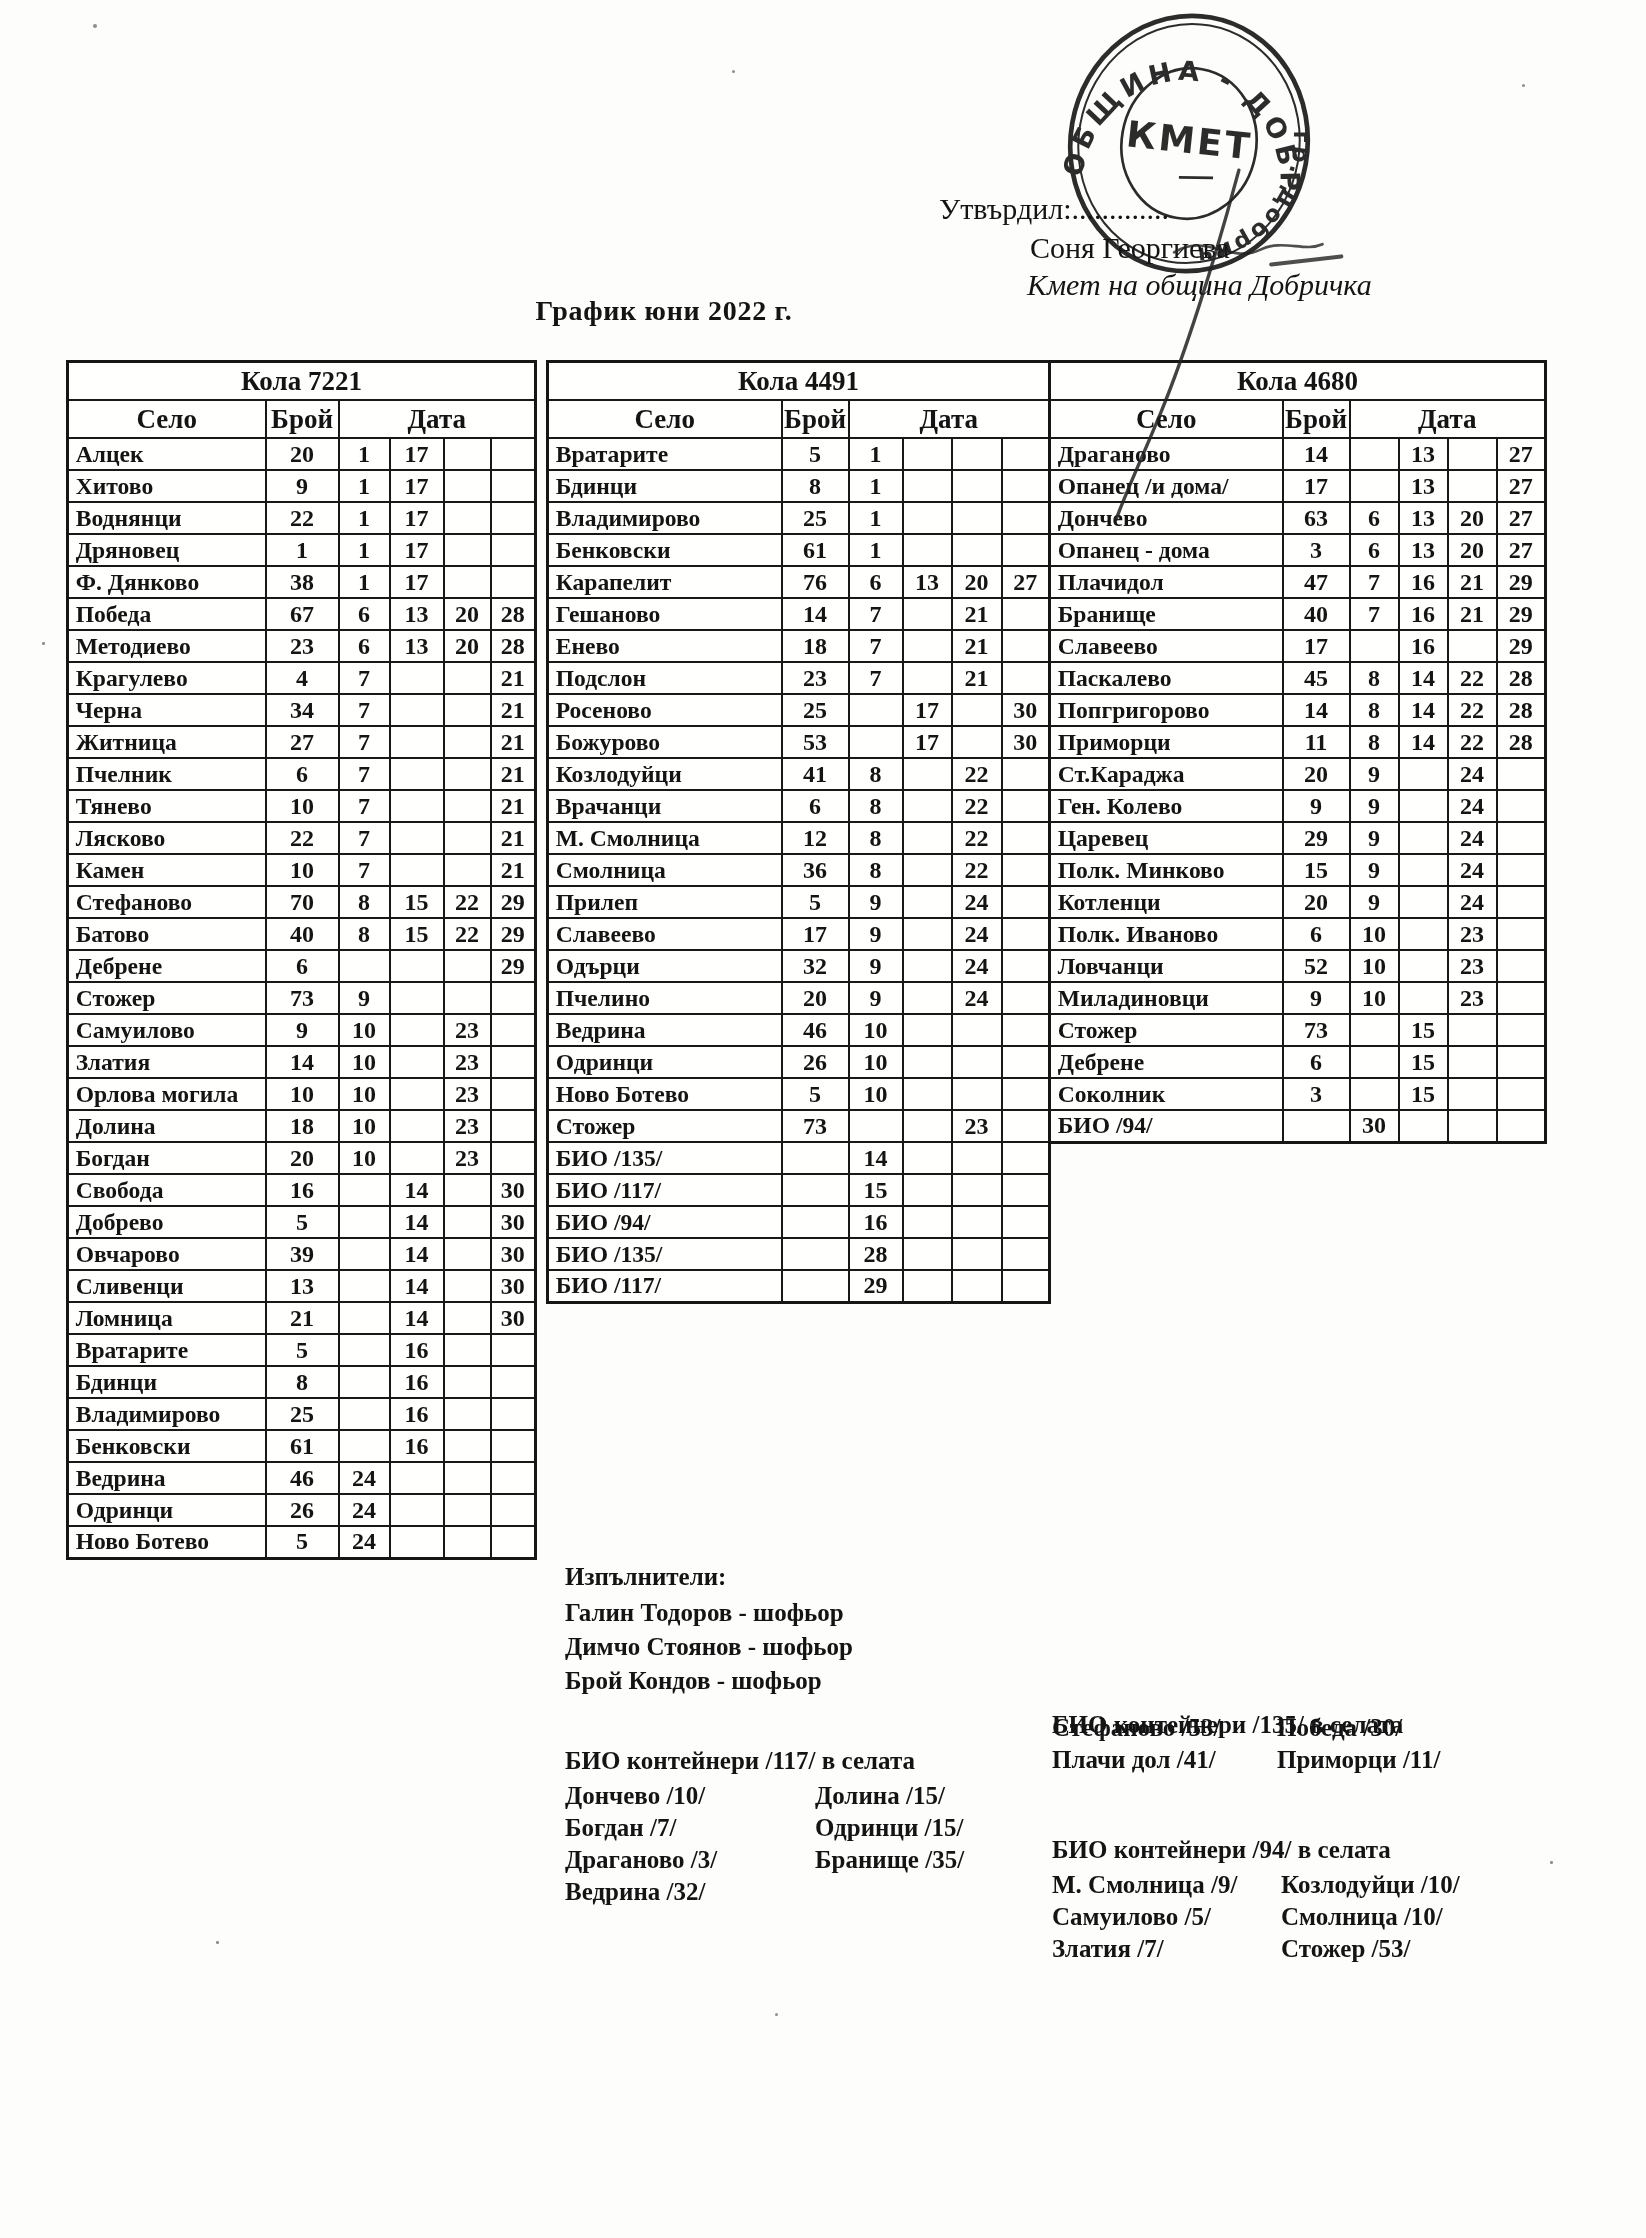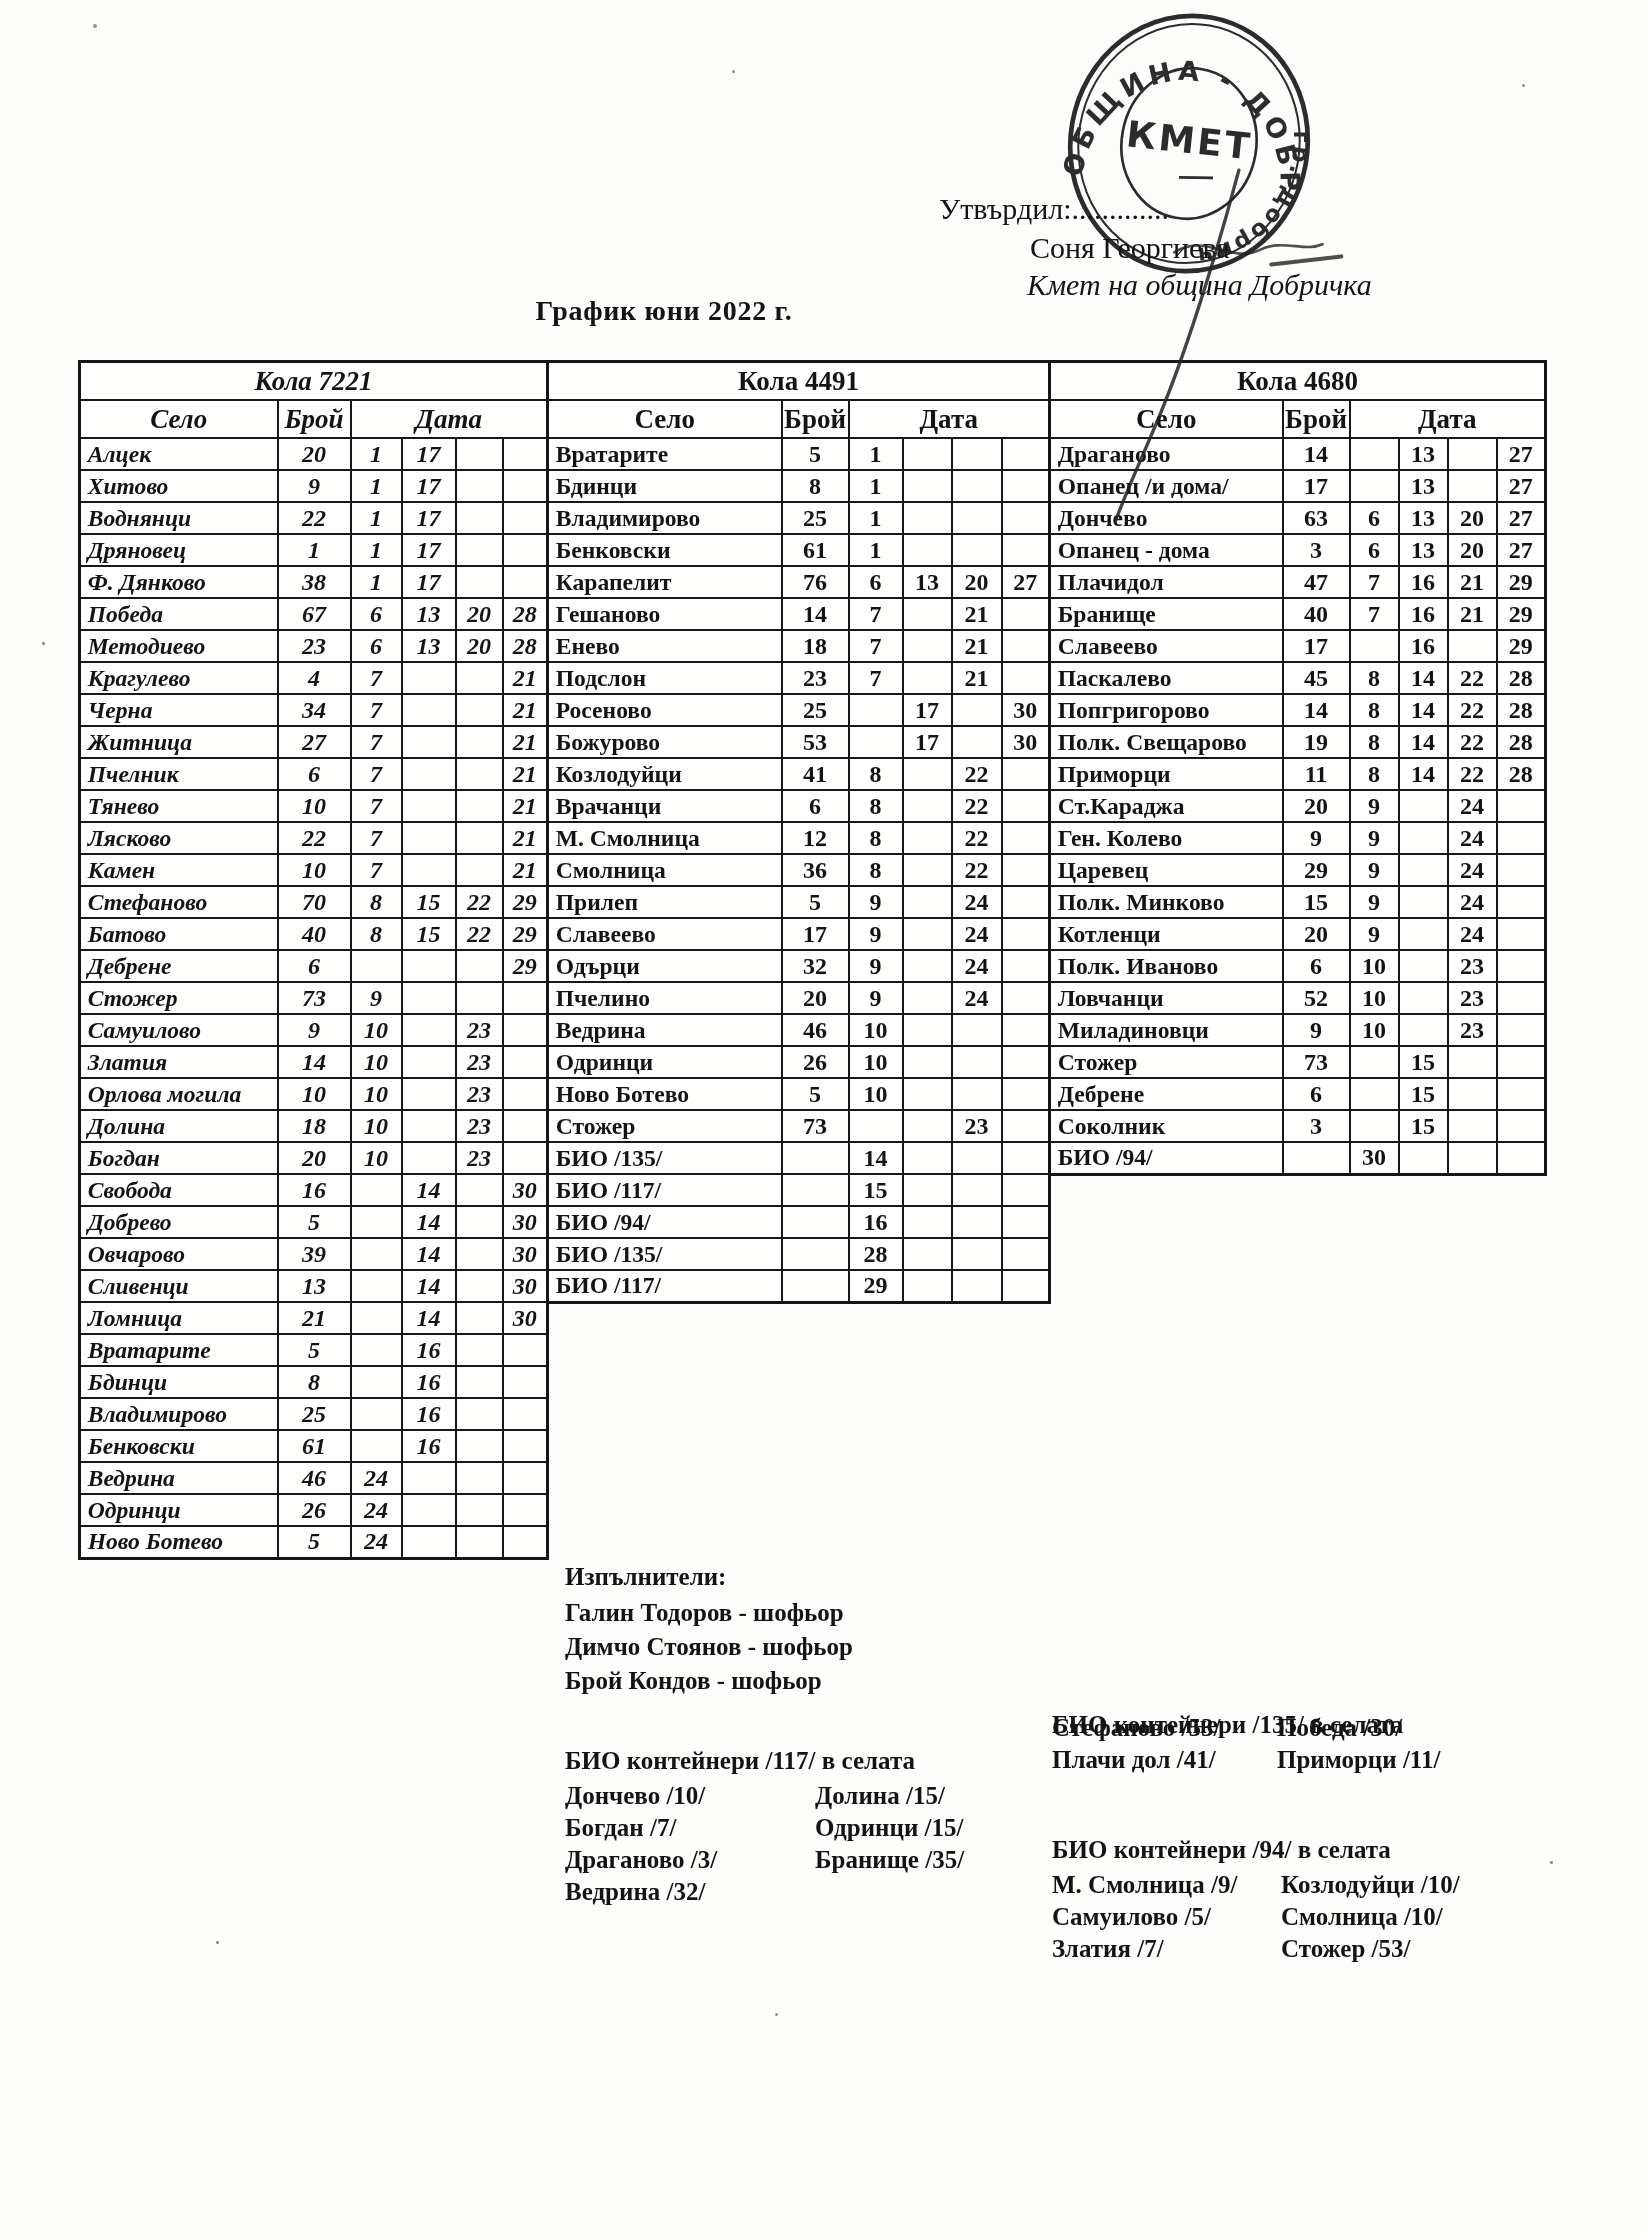--- a/index.html
+++ b/index.html
@@ -17,21 +17,21 @@
   .ap3{left:1027px;top:268px;font-style:italic;}
 
   
   .stamp{position:absolute;left:1044px;top:-8px;opacity:.93;mix-blend-mode:multiply;
          transform:rotate(10deg);}
   .stamp text{font-family:"DejaVu Sans","Liberation Sans",sans-serif;fill:#1c1c1c;}
 
   
   table.sched{position:absolute;top:360px;border-collapse:collapse;table-layout:fixed;
               border:3.4px solid #161616;background:#fffffe;}
-  .t1{left:78px;font-style:italic;}
+  .t1{left:66px;}
   .t2{left:546px;}
   .t3{left:1048px;}
   .sched th,.sched td{border:2px solid #181818;overflow:hidden;white-space:nowrap;
                       font-weight:700;color:#141414;}
   .sched thead tr.kola th{height:34px;font-size:27px;text-align:center;}
   .sched thead tr.hdr th{height:34px;font-size:27px;text-align:center;}
   .sched tbody tr{height:32px;}
   .sched td{font-size:24px;text-align:center;}
   .sched td.vil{text-align:left;padding-left:6.7px;font-size:23.6px;}
 
@@ -709,28 +709,20 @@
         </tr>
         <tr>
           <td class="vil">Попгригорово</td>
           <td>14</td>
           <td>8</td>
           <td>14</td>
           <td>22</td>
           <td>28</td>
         </tr>
         <tr>
-          <td class="vil">Полк. Свещарово</td>
-          <td>19</td>
-          <td>8</td>
-          <td>14</td>
-          <td>22</td>
-          <td>28</td>
-        </tr>
-        <tr>
           <td class="vil">Приморци</td>
           <td>11</td>
           <td>8</td>
           <td>14</td>
           <td>22</td>
           <td>28</td>
         </tr>
         <tr>
           <td class="vil">Ст.Караджа</td>
           <td>20</td>

